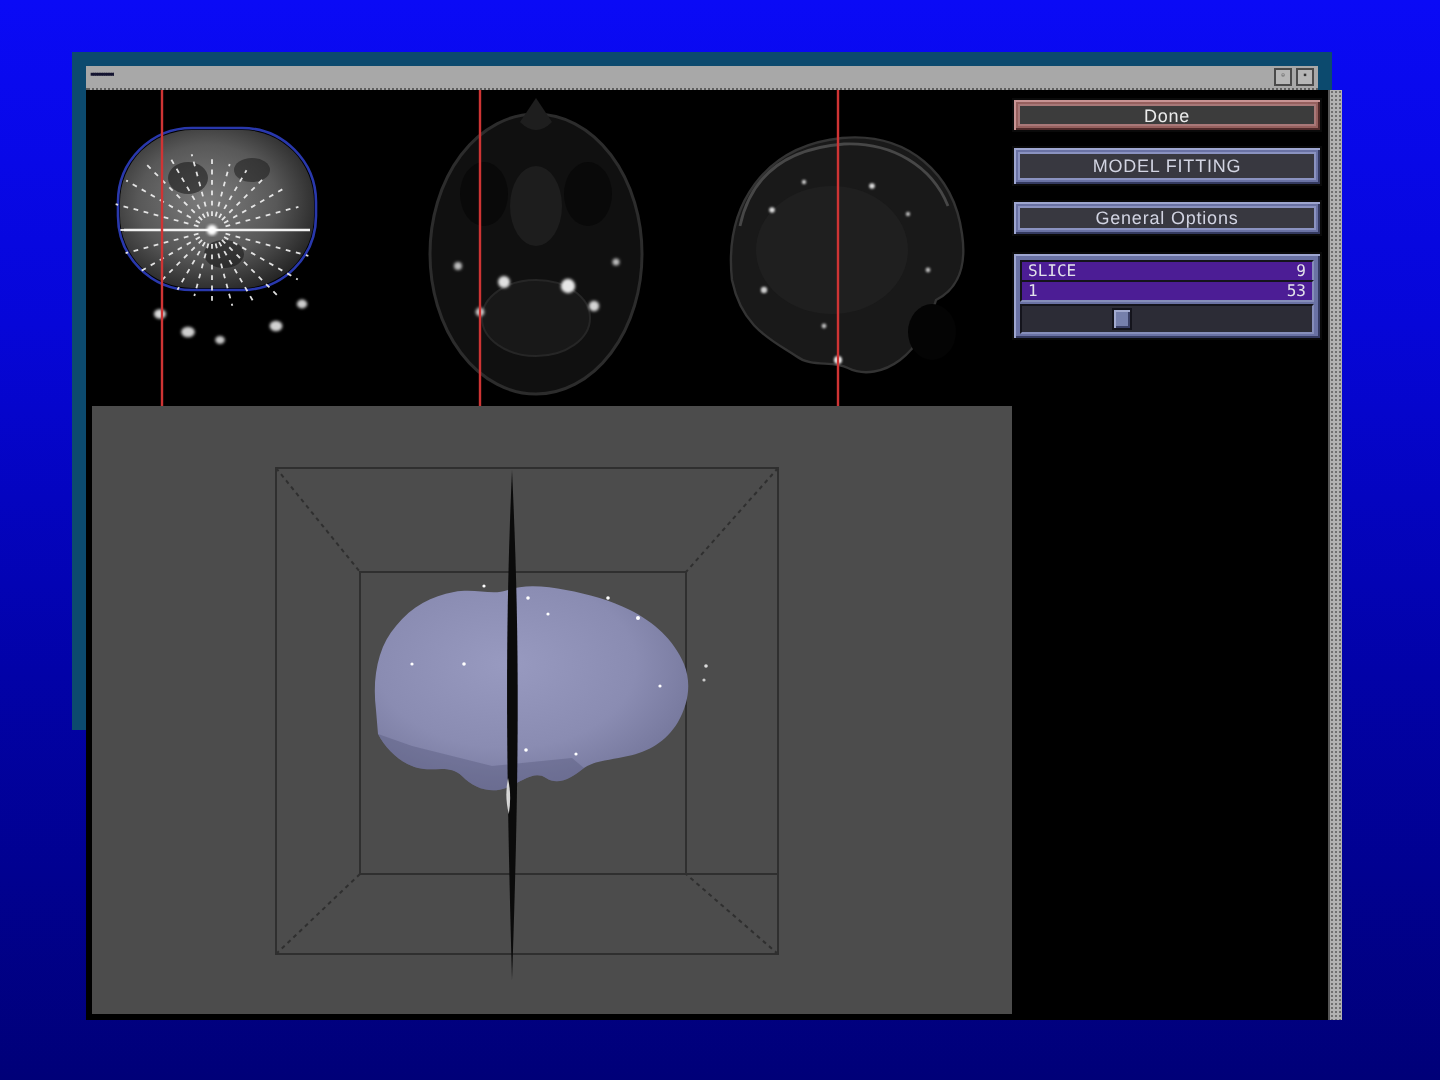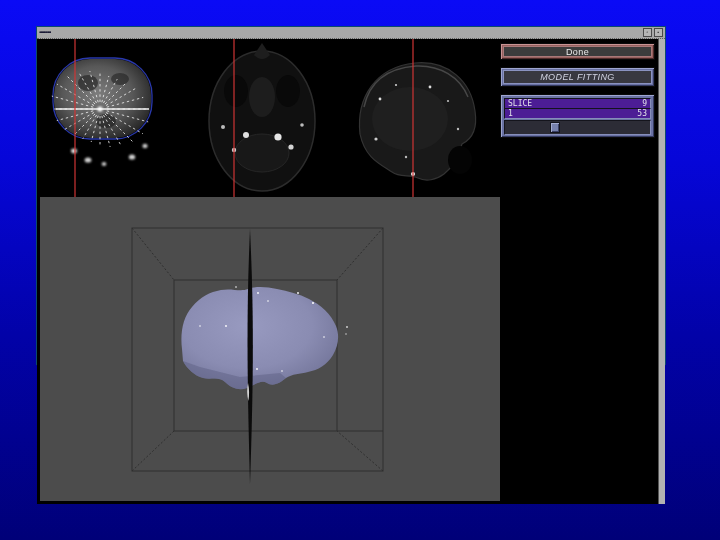--- a/index.html
+++ b/index.html
@@ -4,21 +4,21 @@
 <style>
   * { margin:0; padding:0; box-sizing:border-box; }
   html,body { width:720px; height:540px; overflow:hidden; }
   body {
     font-family:"Liberation Sans", sans-serif;
     background:linear-gradient(180deg,#0a0af6 0%,#0606d8 30%,#0202a8 62%,#000078 100%);
     position:relative;
   }
   .app-window {
     position:absolute; left:36px; top:26px; width:630px; height:339px;
-    border:1px solid #0c4a6e; background:#000;
+    border:7px solid #0c4a6e; background:#000;
   }
   .titlebar {
     height:12px; background:#a8a8a8; border-bottom:1px dotted #5f5f5f;
     display:flex; align-items:center; justify-content:space-between; padding:0 2px;
   }
   .titlebar-text {
     font-size:6px; line-height:7px; color:#141430; letter-spacing:-1px;
     white-space:nowrap; overflow:hidden; max-width:200px;
   }
   .win-controls { display:flex; gap:2px; }
@@ -54,21 +54,20 @@
     font-size:9px; letter-spacing:.4px;
   }
   .btn-done {
     height:17px; background:var(--done_accent);
     box-shadow:inset 1px 1px 0 #c89494, inset -1px -1px 0 #4e2a2a;
   }
   .btn-done .inner { background:#3c3c3c; border:1px solid #a87878; color:#ececec; }
   .btn-blue {
     background:var(--panel_accent);
     box-shadow:inset 1px 1px 0 #9ea6d0, inset -1px -1px 0 #343a60;
-    font-style:italic;
   }
   .btn-blue .inner { background:#383840; border:1px solid #8a92c0; color:#d2d4e2; }
   .btn-model { height:20px; }
   .btn-options { height:18px; margin-bottom:8px; }
 
   .slider-panel {
     width:100%; height:44px; border:1px solid #0a0a0a; padding:3px;
     background:var(--panel_accent);
     box-shadow:inset 1px 1px 0 #9ea6d0, inset -1px -1px 0 #343a60;
   }
@@ -222,20 +221,23 @@
     <div class="right-panel">
 
       <div class="btn3d btn-done">
         <div class="inner">Done</div>
       </div>
 
       <div class="btn3d btn-blue btn-model">
         <div class="inner">MODEL FITTING</div>
       </div>
 
+      <div class="btn3d btn-blue btn-options">
+        <div class="inner">General Options</div>
+      </div>
 
       <div class="slider-panel">
         <div class="slider-row">
           <span>SLICE</span>
           <span>9</span>
         </div>
         <div class="slider-row">
           <span>1</span>
           <span>53</span>
         </div>

